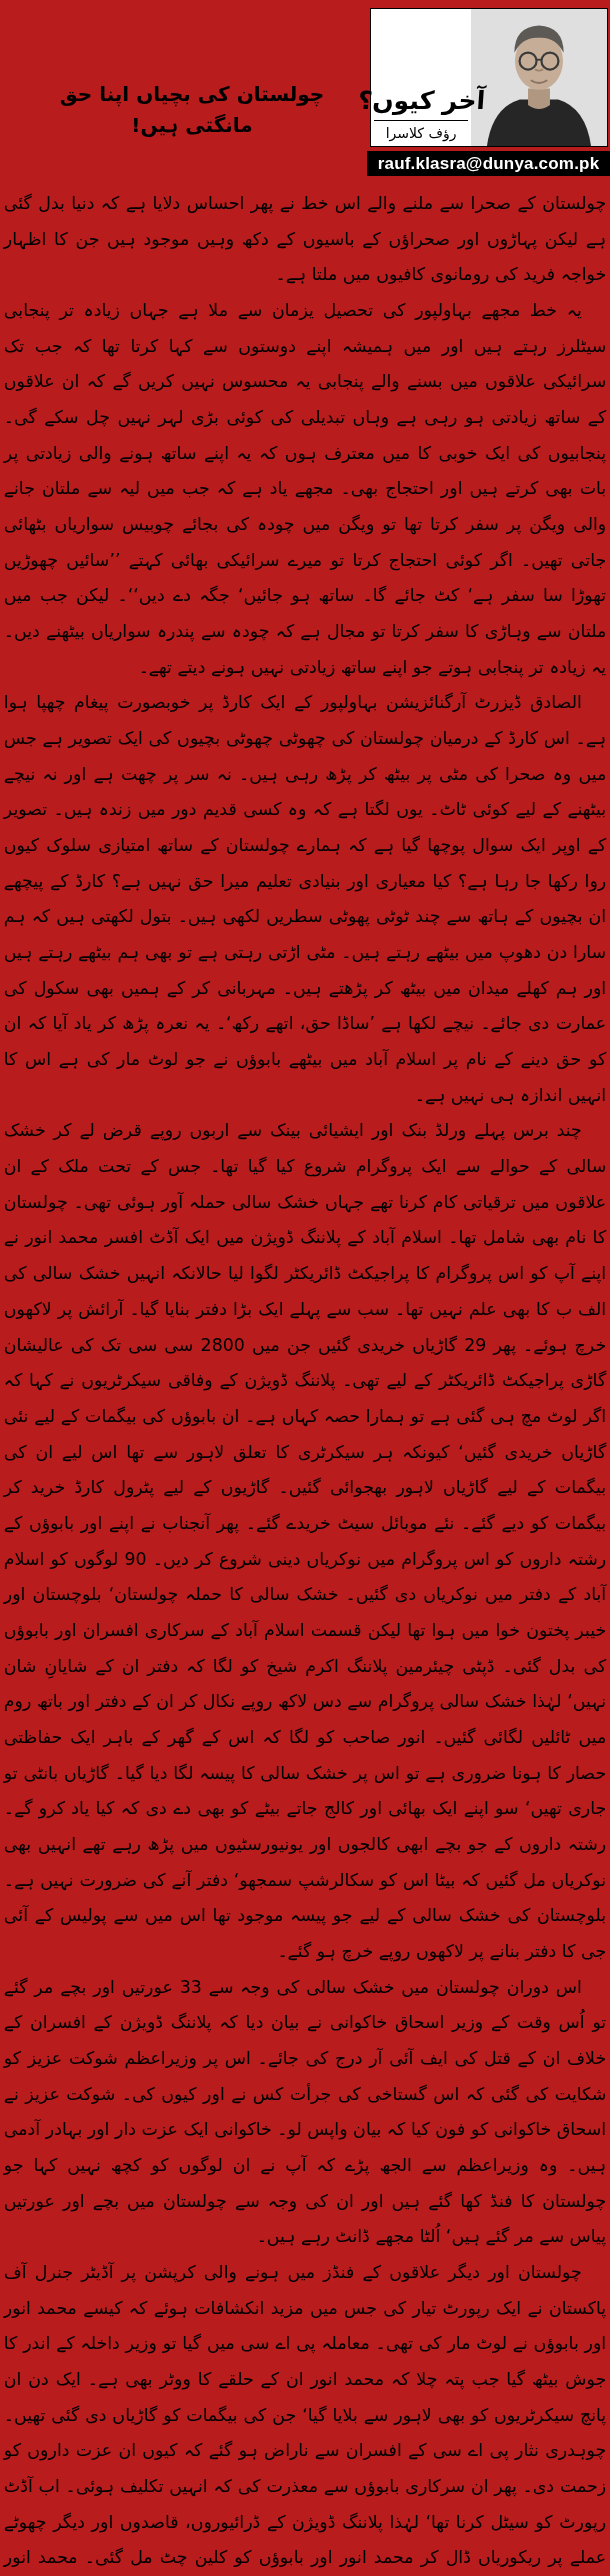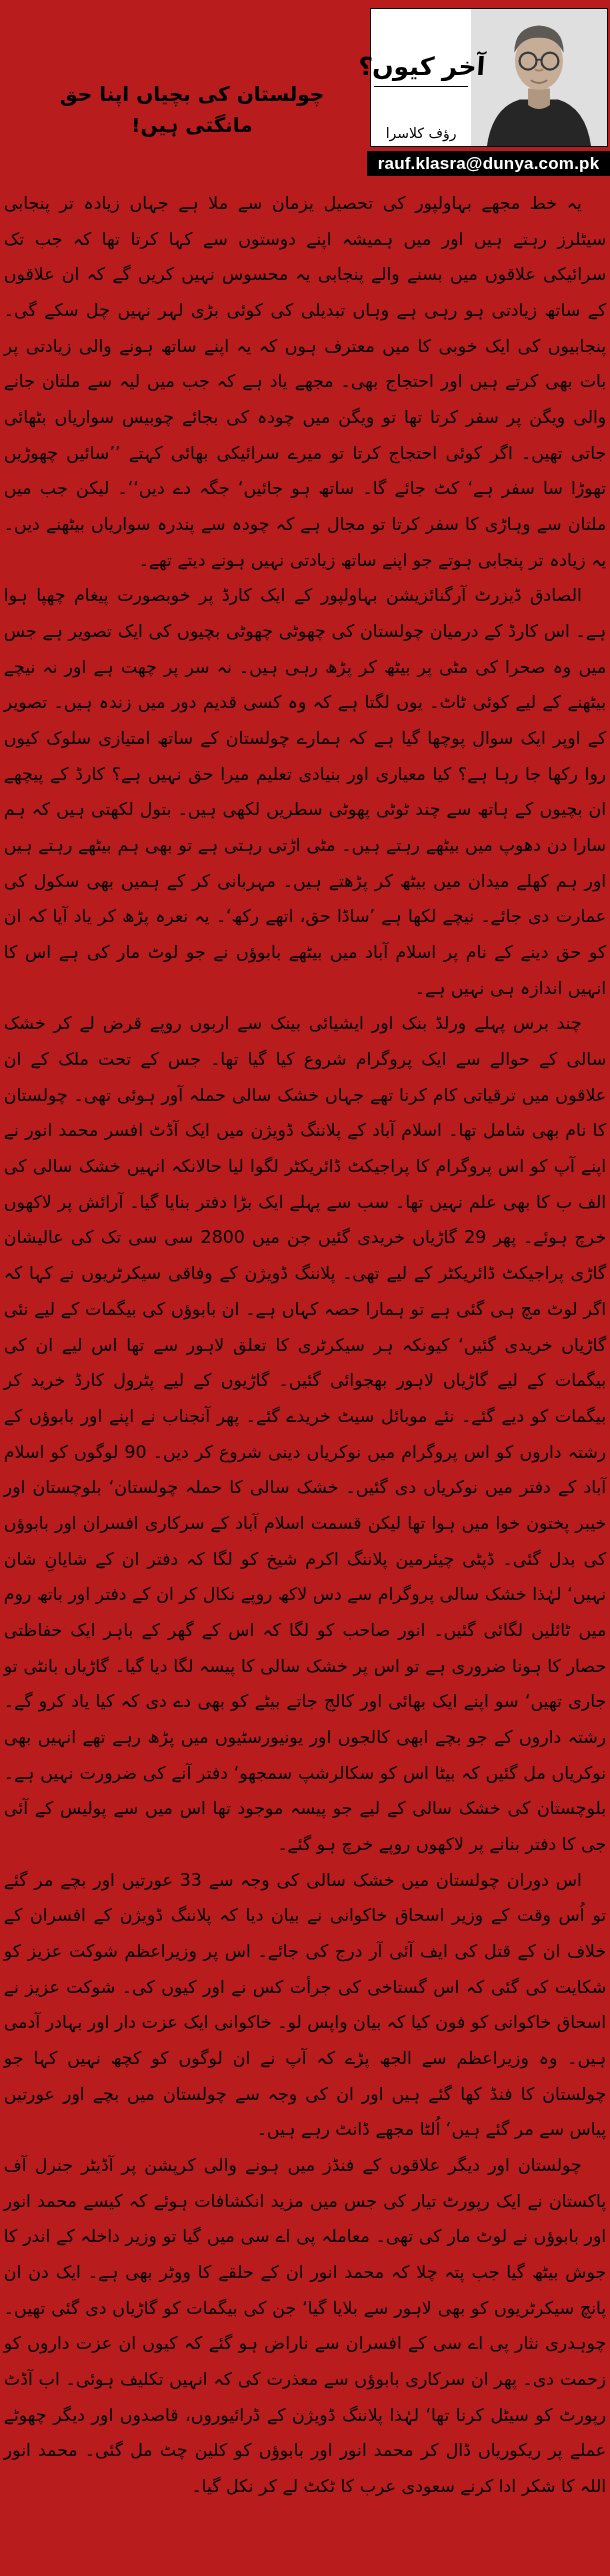--- a/index.html
+++ b/index.html
@@ -21,21 +21,21 @@
   }
   .author-left {
     width:100px; display:flex; flex-direction:column;
     justify-content:flex-end; align-items:center; padding-bottom:1.9px;
   }
   .column-title {
     direction:rtl; white-space:nowrap;
     font-size:25px; font-weight:bold; transform:skewX(-4deg);
   }
   .title-rule { width:94%; border-top:1.9px solid #000; margin:4.7px 0 3.8px; }
-  .author-name { direction:rtl; font-size:14px; padding:0 1.9px 2.8px;margin-top:34px; }
+  .author-name { direction:rtl; font-size:14px; padding:0 1.9px 2.8px; }
   .author-photo { flex:1; overflow:hidden; background:#e3e3e3; }
   .author-photo svg { display:block; width:100%; height:100%; }
   .email-bar {
     position:absolute; top:151px; right:0; width:243px; height:25px;
     background:#000; color:#fff; text-align:center; line-height:25px;
     font-family:"Liberation Sans", sans-serif; font-weight:bold;
     font-size:17px; letter-spacing:0.2px;
   }
   
   .article {
@@ -76,20 +76,21 @@
           <path d="M47,44 q3,2 6,0" fill="none" stroke="#9c8268" stroke-width="1.2"></path>
         </svg>
       </div>
     </div>
 
     <div class="email-bar">rauf.klasra@dunya.com.pk</div>
 
   </header>
 
   <main class="article">
+      <p class="first">چولستان کے صحرا سے ملنے والے اس خط نے پھر احساس دلایا ہے کہ دنیا بدل گئی ہے لیکن پہاڑوں اور صحراؤں کے باسیوں کے دکھ وہیں موجود ہیں جن کا اظہار خواجہ فرید کی رومانوی کافیوں میں ملتا ہے۔</p>
       <p>یہ خط مجھے بہاولپور کی تحصیل یزمان سے ملا ہے جہاں زیادہ تر پنجابی سیٹلرز رہتے ہیں اور میں ہمیشہ اپنے دوستوں سے کہا کرتا تھا کہ جب تک سرائیکی علاقوں میں بسنے والے پنجابی یہ محسوس نہیں کریں گے کہ ان علاقوں کے ساتھ زیادتی ہو رہی ہے وہاں تبدیلی کی کوئی بڑی لہر نہیں چل سکے گی۔ پنجابیوں کی ایک خوبی کا میں معترف ہوں کہ یہ اپنے ساتھ ہونے والی زیادتی پر بات بھی کرتے ہیں اور احتجاج بھی۔ مجھے یاد ہے کہ جب میں لیہ سے ملتان جانے والی ویگن پر سفر کرتا تھا تو ویگن میں چودہ کی بجائے چوبیس سواریاں بٹھائی جاتی تھیں۔ اگر کوئی احتجاج کرتا تو میرے سرائیکی بھائی کہتے ’’سائیں چھوڑیں تھوڑا سا سفر ہے‘ کٹ جائے گا۔ ساتھ ہو جائیں‘ جگہ دے دیں‘‘۔ لیکن جب میں ملتان سے وہاڑی کا سفر کرتا تو مجال ہے کہ چودہ سے پندرہ سواریاں بیٹھنے دیں۔ یہ زیادہ تر پنجابی ہوتے جو اپنے ساتھ زیادتی نہیں ہونے دیتے تھے۔</p>
       <p>الصادق ڈیزرٹ آرگنائزیشن بہاولپور کے ایک کارڈ پر خوبصورت پیغام چھپا ہوا ہے۔ اس کارڈ کے درمیان چولستان کی چھوٹی چھوٹی بچیوں کی ایک تصویر ہے جس میں وہ صحرا کی مٹی پر بیٹھ کر پڑھ رہی ہیں۔ نہ سر پر چھت ہے اور نہ نیچے بیٹھنے کے لیے کوئی ٹاٹ۔ یوں لگتا ہے کہ وہ کسی قدیم دور میں زندہ ہیں۔ تصویر کے اوپر ایک سوال پوچھا گیا ہے کہ ہمارے چولستان کے ساتھ امتیازی سلوک کیوں روا رکھا جا رہا ہے؟ کیا معیاری اور بنیادی تعلیم میرا حق نہیں ہے؟ کارڈ کے پیچھے ان بچیوں کے ہاتھ سے چند ٹوٹی پھوٹی سطریں لکھی ہیں۔ بتول لکھتی ہیں کہ ہم سارا دن دھوپ میں بیٹھے رہتے ہیں۔ مٹی اڑتی رہتی ہے تو بھی ہم بیٹھے رہتے ہیں اور ہم کھلے میدان میں بیٹھ کر پڑھتے ہیں۔ مہربانی کر کے ہمیں بھی سکول کی عمارت دی جائے۔ نیچے لکھا ہے ’ساڈا حق، اتھے رکھ‘۔ یہ نعرہ پڑھ کر یاد آیا کہ ان کو حق دینے کے نام پر اسلام آباد میں بیٹھے بابوؤں نے جو لوٹ مار کی ہے اس کا انہیں اندازہ ہی نہیں ہے۔</p>
       <p>چند برس پہلے ورلڈ بنک اور ایشیائی بینک سے اربوں روپے قرض لے کر خشک سالی کے حوالے سے ایک پروگرام شروع کیا گیا تھا۔ جس کے تحت ملک کے ان علاقوں میں ترقیاتی کام کرنا تھے جہاں خشک سالی حملہ آور ہوئی تھی۔ چولستان کا نام بھی شامل تھا۔ اسلام آباد کے پلاننگ ڈویژن میں ایک آڈٹ افسر محمد انور نے اپنے آپ کو اس پروگرام کا پراجیکٹ ڈائریکٹر لگوا لیا حالانکہ انہیں خشک سالی کی الف ب کا بھی علم نہیں تھا۔ سب سے پہلے ایک بڑا دفتر بنایا گیا۔ آرائش پر لاکھوں خرچ ہوئے۔ پھر 29 گاڑیاں خریدی گئیں جن میں 2800 سی سی تک کی عالیشان گاڑی پراجیکٹ ڈائریکٹر کے لیے تھی۔ پلاننگ ڈویژن کے وفاقی سیکرٹریوں نے کہا کہ اگر لوٹ مچ ہی گئی ہے تو ہمارا حصہ کہاں ہے۔ ان بابوؤں کی بیگمات کے لیے نئی گاڑیاں خریدی گئیں‘ کیونکہ ہر سیکرٹری کا تعلق لاہور سے تھا اس لیے ان کی بیگمات کے لیے گاڑیاں لاہور بھجوائی گئیں۔ گاڑیوں کے لیے پٹرول کارڈ خرید کر بیگمات کو دیے گئے۔ نئے موبائل سیٹ خریدے گئے۔ پھر آنجناب نے اپنے اور بابوؤں کے رشتہ داروں کو اس پروگرام میں نوکریاں دینی شروع کر دیں۔ 90 لوگوں کو اسلام آباد کے دفتر میں نوکریاں دی گئیں۔ خشک سالی کا حملہ چولستان‘ بلوچستان اور خیبر پختون خوا میں ہوا تھا لیکن قسمت اسلام آباد کے سرکاری افسران اور بابوؤں کی بدل گئی۔ ڈپٹی چیئرمین پلاننگ اکرم شیخ کو لگا کہ دفتر ان کے شایانِ شان نہیں‘ لہٰذا خشک سالی پروگرام سے دس لاکھ روپے نکال کر ان کے دفتر اور باتھ روم میں ٹائلیں لگائی گئیں۔ انور صاحب کو لگا کہ اس کے گھر کے باہر ایک حفاظتی حصار کا ہونا ضروری ہے تو اس پر خشک سالی کا پیسہ لگا دیا گیا۔ گاڑیاں بانٹی تو جاری تھیں‘ سو اپنے ایک بھائی اور کالج جاتے بیٹے کو بھی دے دی کہ کیا یاد کرو گے۔ رشتہ داروں کے جو بچے ابھی کالجوں اور یونیورسٹیوں میں پڑھ رہے تھے انہیں بھی نوکریاں مل گئیں کہ بیٹا اس کو سکالرشپ سمجھو‘ دفتر آنے کی ضرورت نہیں ہے۔ بلوچستان کی خشک سالی کے لیے جو پیسہ موجود تھا اس میں سے پولیس کے آئی جی کا دفتر بنانے پر لاکھوں روپے خرچ ہو گئے۔</p>
       <p>اس دوران چولستان میں خشک سالی کی وجہ سے 33 عورتیں اور بچے مر گئے تو اُس وقت کے وزیر اسحاق خاکوانی نے بیان دیا کہ پلاننگ ڈویژن کے افسران کے خلاف ان کے قتل کی ایف آئی آر درج کی جائے۔ اس پر وزیراعظم شوکت عزیز کو شکایت کی گئی کہ اس گستاخی کی جرأت کس نے اور کیوں کی۔ شوکت عزیز نے اسحاق خاکوانی کو فون کیا کہ بیان واپس لو۔ خاکوانی ایک عزت دار اور بہادر آدمی ہیں۔ وہ وزیراعظم سے الجھ پڑے کہ آپ نے ان لوگوں کو کچھ نہیں کہا جو چولستان کا فنڈ کھا گئے ہیں اور ان کی وجہ سے چولستان میں بچے اور عورتیں پیاس سے مر گئے ہیں‘ اُلٹا مجھے ڈانٹ رہے ہیں۔</p>
       <p>چولستان اور دیگر علاقوں کے فنڈز میں ہونے والی کرپشن پر آڈیٹر جنرل آف پاکستان نے ایک رپورٹ تیار کی جس میں مزید انکشافات ہوئے کہ کیسے محمد انور اور بابوؤں نے لوٹ مار کی تھی۔ معاملہ پی اے سی میں گیا تو وزیر داخلہ کے اندر کا جوش بیٹھ گیا جب پتہ چلا کہ محمد انور ان کے حلقے کا ووٹر بھی ہے۔ ایک دن ان پانچ سیکرٹریوں کو بھی لاہور سے بلایا گیا‘ جن کی بیگمات کو گاڑیاں دی گئی تھیں۔ چوہدری نثار پی اے سی کے افسران سے ناراض ہو گئے کہ کیوں ان عزت داروں کو زحمت دی۔ پھر ان سرکاری بابوؤں سے معذرت کی کہ انہیں تکلیف ہوئی۔ اب آڈٹ رپورٹ کو سیٹل کرنا تھا‘ لہٰذا پلاننگ ڈویژن کے ڈرائیوروں، قاصدوں اور دیگر چھوٹے عملے پر ریکوریاں ڈال کر محمد انور اور بابوؤں کو کلین چٹ مل گئی۔ محمد انور اللہ کا شکر ادا کرنے سعودی عرب کا ٹکٹ لے کر نکل گیا۔</p>
     </main>
 
 </div>
 
 

